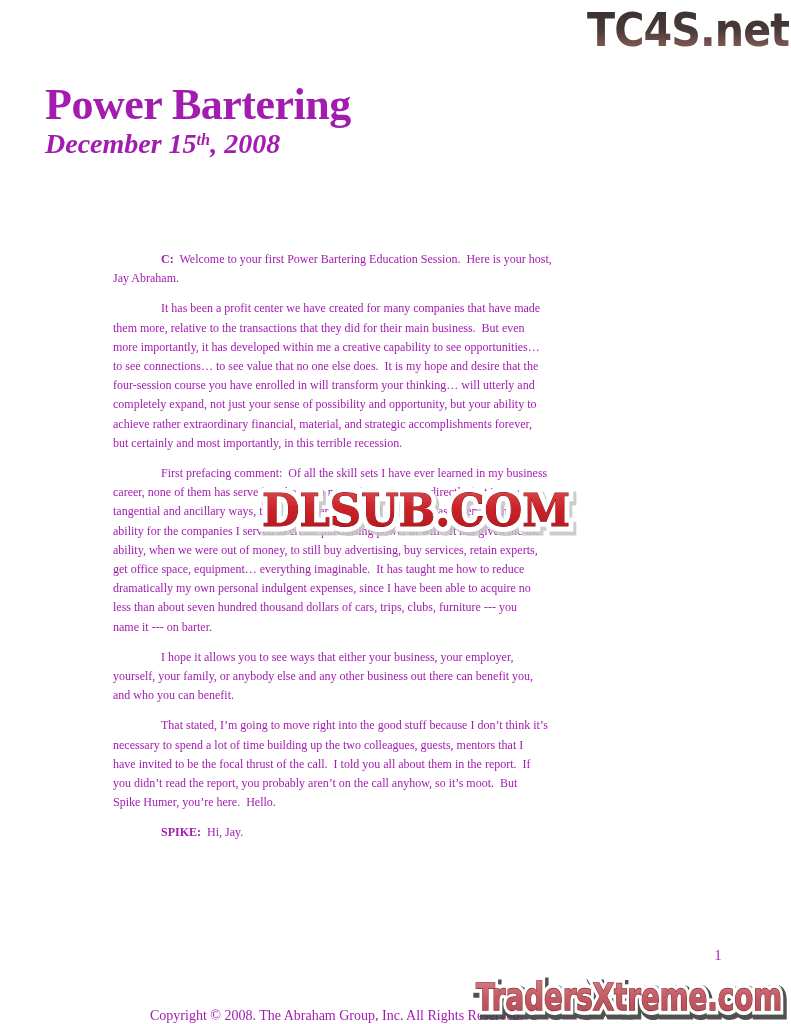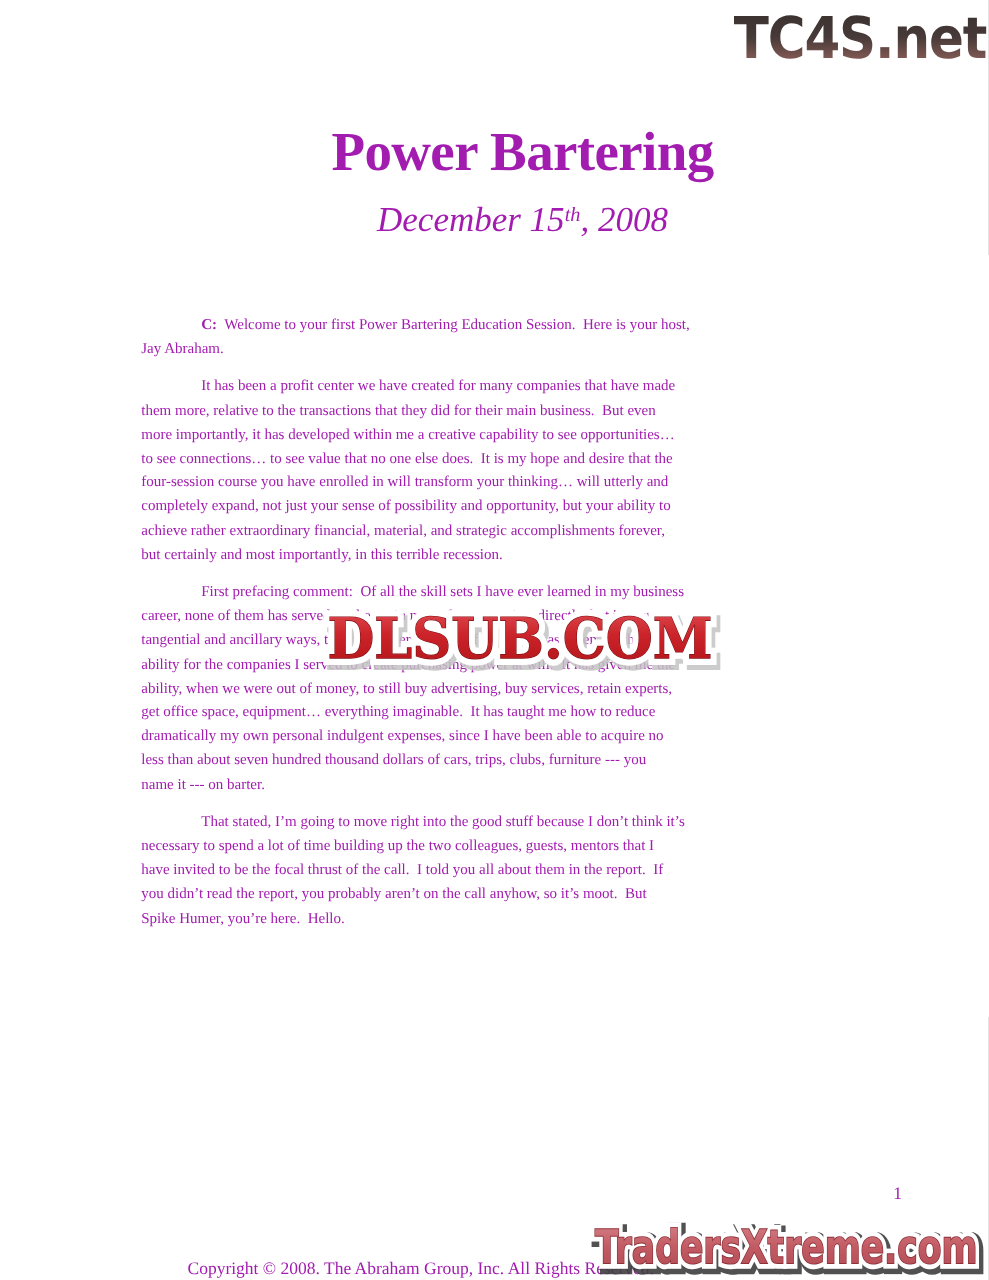--- a/index.html
+++ b/index.html
@@ -7,32 +7,32 @@
     position:relative;
     width:791px;height:1024px;
     background:#ffffff;
     overflow:hidden;
     font-family:"Liberation Serif", serif;
     color:#a21caf;
     padding-left:48px;
   }
   
   .title-block{
-    position:absolute;left:45px;top:99px;width:746px;
-    text-align:center;
+    position:absolute;left:45px;top:82px;width:746px;
+    text-align:left;
   }
   .title-main{
     font-size:44px;font-weight:bold;line-height:46px;
     letter-spacing:-0.5px;
   }
   .title-sub{
     font-size:27px;font-weight:bold;line-height:30px;margin-top:4px;
   }
   .title-date{
-    font-size:28px;font-weight:normal;font-style:italic;line-height:32px;margin-top:16px;
+    font-size:28px;font-weight:bold;font-style:italic;line-height:32px;margin-top:0;
   }
   .sup{
     font-size:0.58em;position:relative;top:-0.5em;
   }
   
   .body-text{
     position:absolute;left:113px;top:250px;width:582px;
     font-size:12px;
   }
   .para{
@@ -91,25 +91,29 @@
 but certainly and most importantly, in this terrible recession.</span></div>
       <div class="para"><span>First prefacing comment:  Of all the skill sets I have ever learned in my business
 career, none of them has served me better in many facets, not just directly, but in many
 tangential and ancillary ways, than my understanding of barter.  It has given me the
 ability for the companies I served to create purchasing power at will.  It has given me the
 ability, when we were out of money, to still buy advertising, buy services, retain experts,
 get office space, equipment… everything imaginable.  It has taught me how to reduce
 dramatically my own personal indulgent expenses, since I have been able to acquire no
 less than about seven hundred thousand dollars of cars, trips, clubs, furniture --- you
 name it --- on barter.</span></div>
+      <div class="para"><span>I hope it allows you to see ways that either your business, your employer,
+yourself, your family, or anybody else and any other business out there can benefit you,
+and who you can benefit.</span></div>
       <div class="para"><span>That stated, I’m going to move right into the good stuff because I don’t think it’s
 necessary to spend a lot of time building up the two colleagues, guests, mentors that I
 have invited to be the focal thrust of the call.  I told you all about them in the report.  If
 you didn’t read the report, you probably aren’t on the call anyhow, so it’s moot.  But
 Spike Humer, you’re here.  Hello.</span></div>
+      <div class="para"><b>SPIKE:</b><span>  Hi, Jay.</span></div>
     </div>
 
   <svg class="wm wm-dlsub" width="336" height="66" viewBox="0 0 336 66">
     <defs>
       <linearGradient id="g-dlsub" x1="0" y1="0" x2="0" y2="1">
         <stop offset="0" stop-color="#e05055"></stop>
         <stop offset="0.45" stop-color="#cb2329"></stop>
         <stop offset="1" stop-color="#b01419"></stop>
       </linearGradient>
     </defs>

